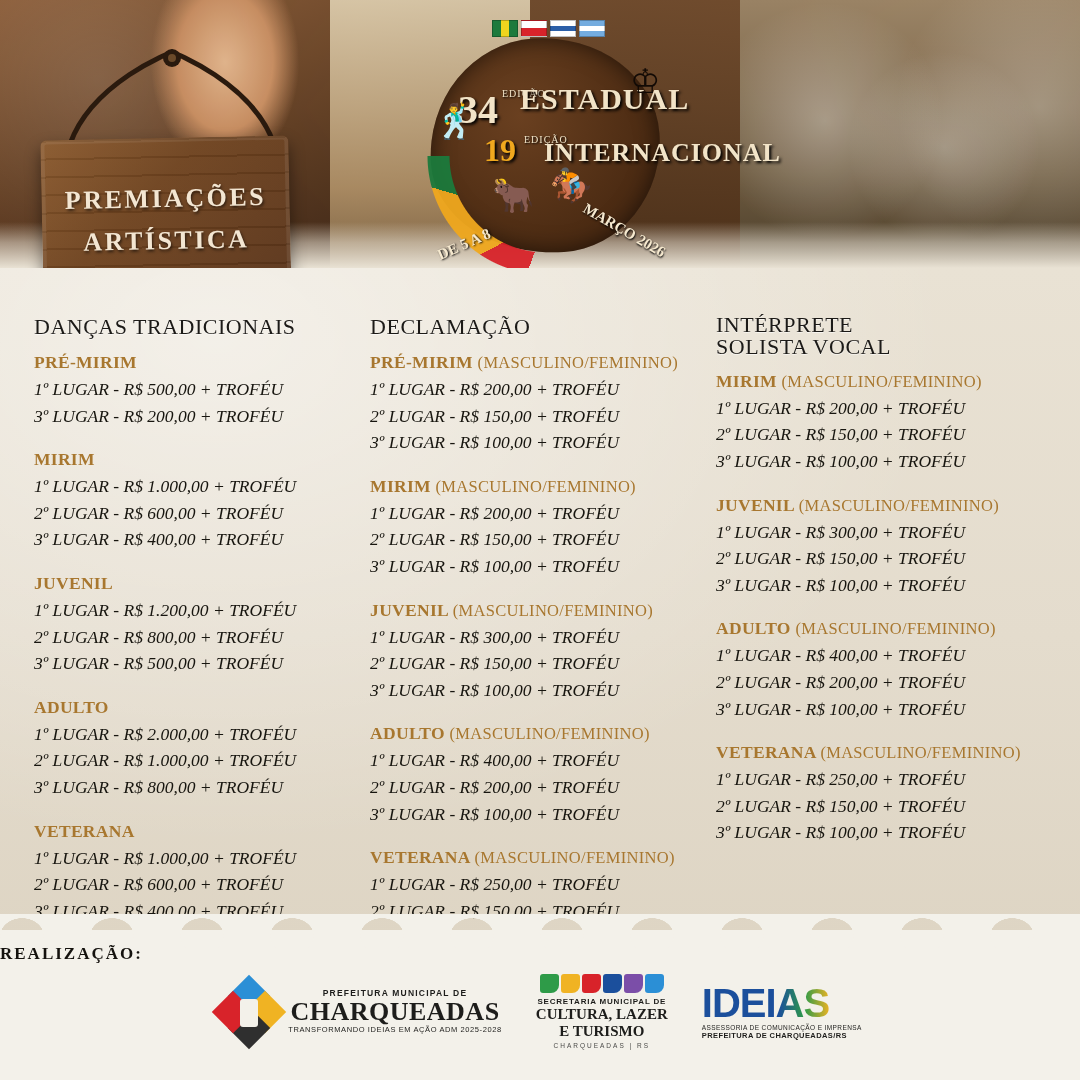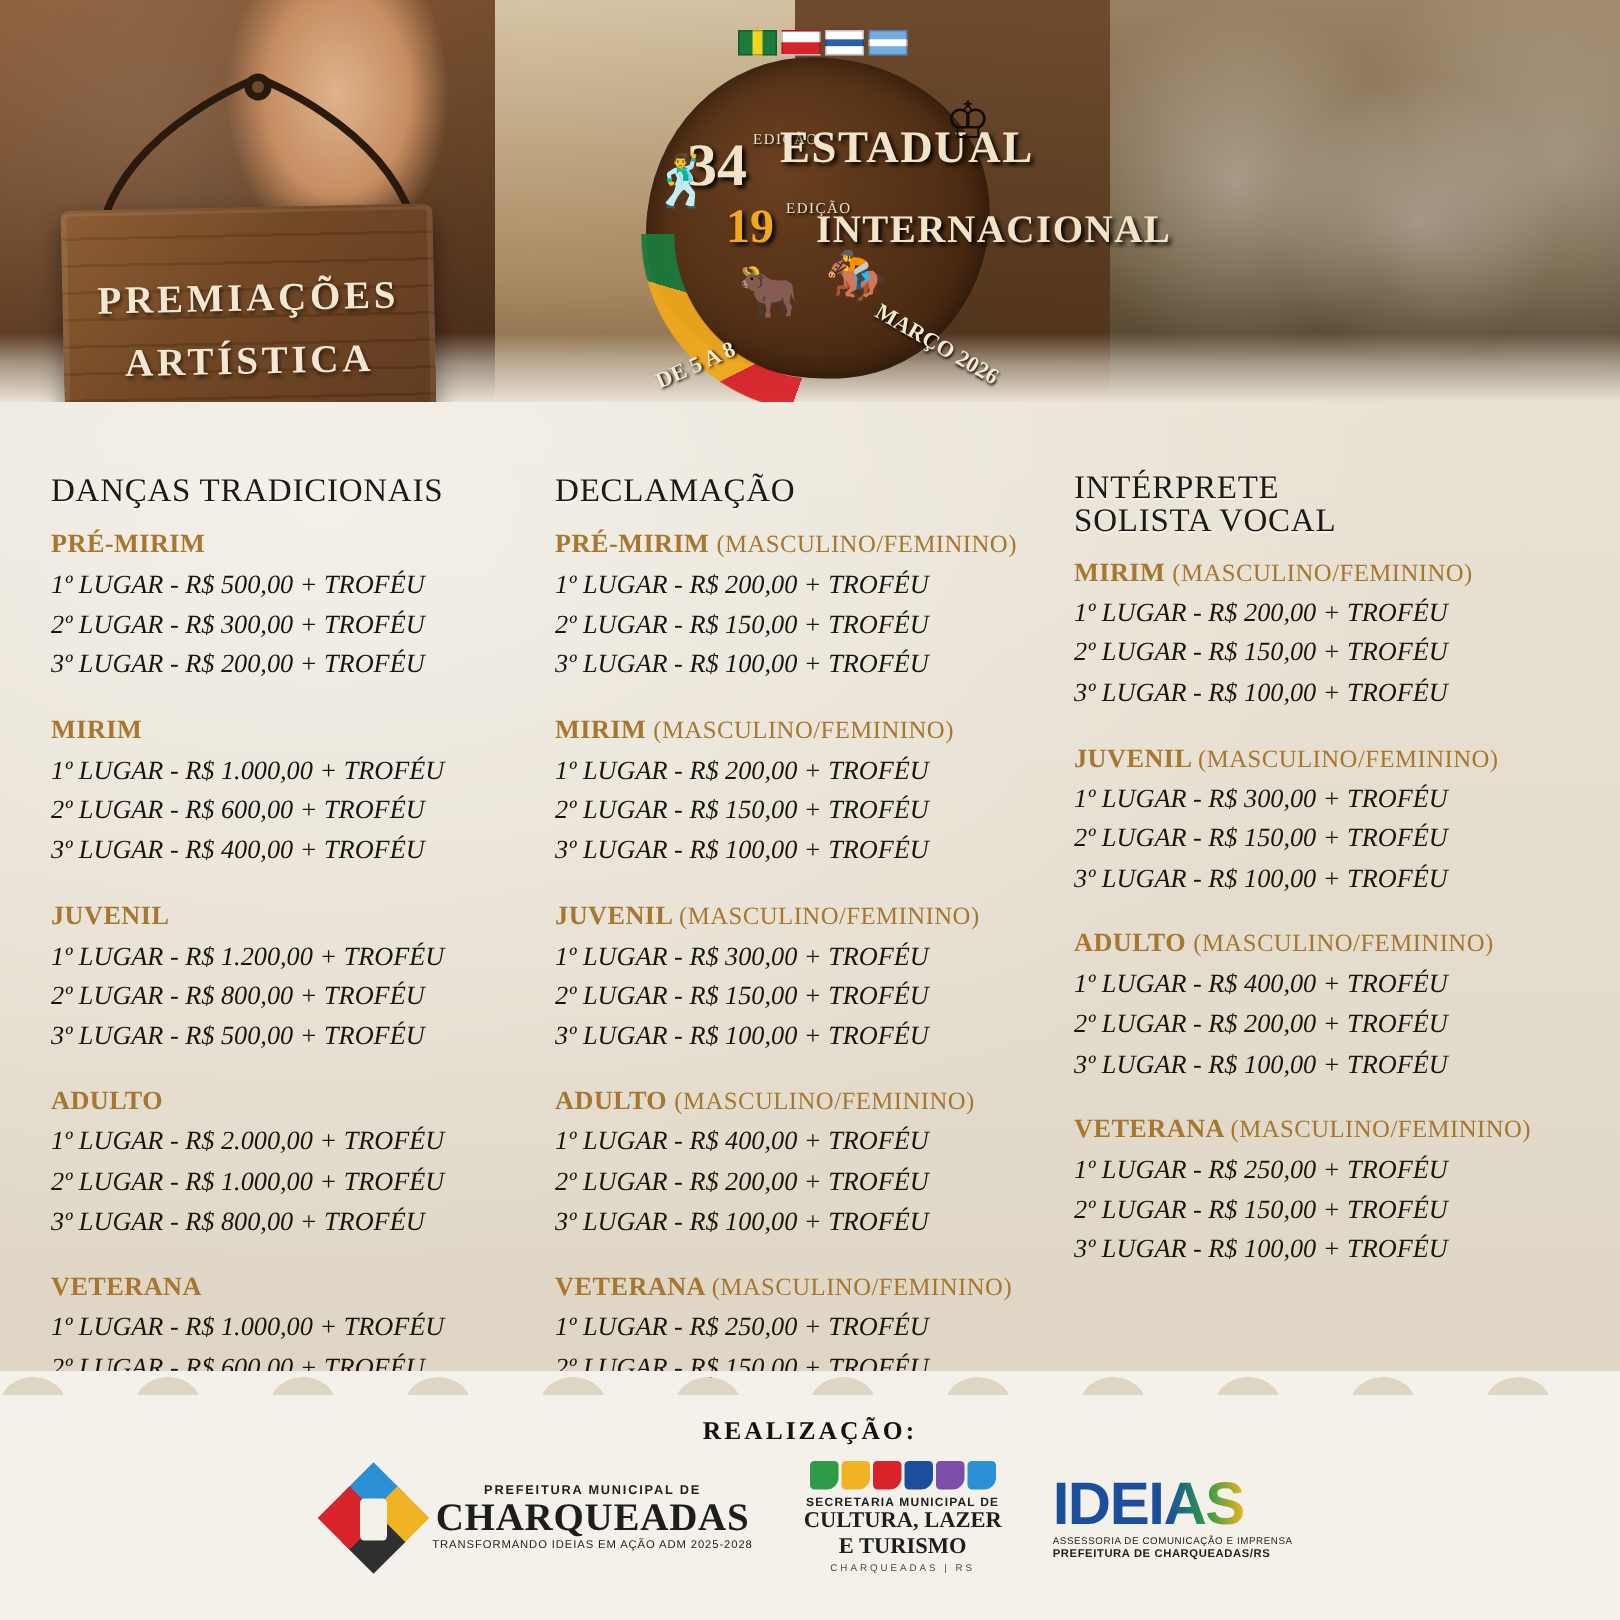--- a/index.html
+++ b/index.html
@@ -197,21 +197,21 @@
     position: absolute; left: 0; bottom: 0; width: 1080px; height: 150px;
     background: #f3f1ea;
   }
   .footer::before {
     content:""; position:absolute; left:0; top:-16px; width:1080px; height:34px;
     background: #f3f1ea;
     -webkit-mask: radial-gradient(22px 18px at 22px 22px, transparent 98%, #000 100%) 0 0/90px 34px repeat-x;
             mask: radial-gradient(22px 18px at 22px 22px, transparent 98%, #000 100%) 0 0/90px 34px repeat-x;
   }
   .realizacao {
-    position: absolute; left: 0; top: 14px; width: 1080px; text-align: center;
+    position: absolute; left: 0; top: 14px; width: 1080px; 
     font-family: "Liberation Serif", serif; font-weight: 700; font-size: 17px;
     letter-spacing: 2px; color: #14120e;
   }
   .logos {
     position: absolute; left: 0; top: 44px; width: 1080px;
     display: flex; align-items: center; justify-content: center; gap: 34px;
   }
 
   
   .lg-pref { display:flex; align-items:center; gap:8px; }
@@ -298,21 +298,20 @@
 
 <div class="content">
   <div class="cols">
 
     <div class="col col1">
       <div class="col-title">DANÇAS TRADICIONAIS</div>
 
       <div class="group">
         <div class="g-head"><span>PRÉ-MIRIM</span></div>
         <div class="prize">1º LUGAR - R$ 500,00 + TROFÉU</div>
-        <div class="prize">2º LUGAR - R$ 300,00 + TROFÉU</div>
         <div class="prize">3º LUGAR - R$ 200,00 + TROFÉU</div>
       </div>
 
       <div class="group">
         <div class="g-head"><span>MIRIM</span></div>
         <div class="prize">1º LUGAR - R$ 1.000,00 + TROFÉU</div>
         <div class="prize">2º LUGAR - R$ 600,00 + TROFÉU</div>
         <div class="prize">3º LUGAR - R$ 400,00 + TROFÉU</div>
       </div>
 

